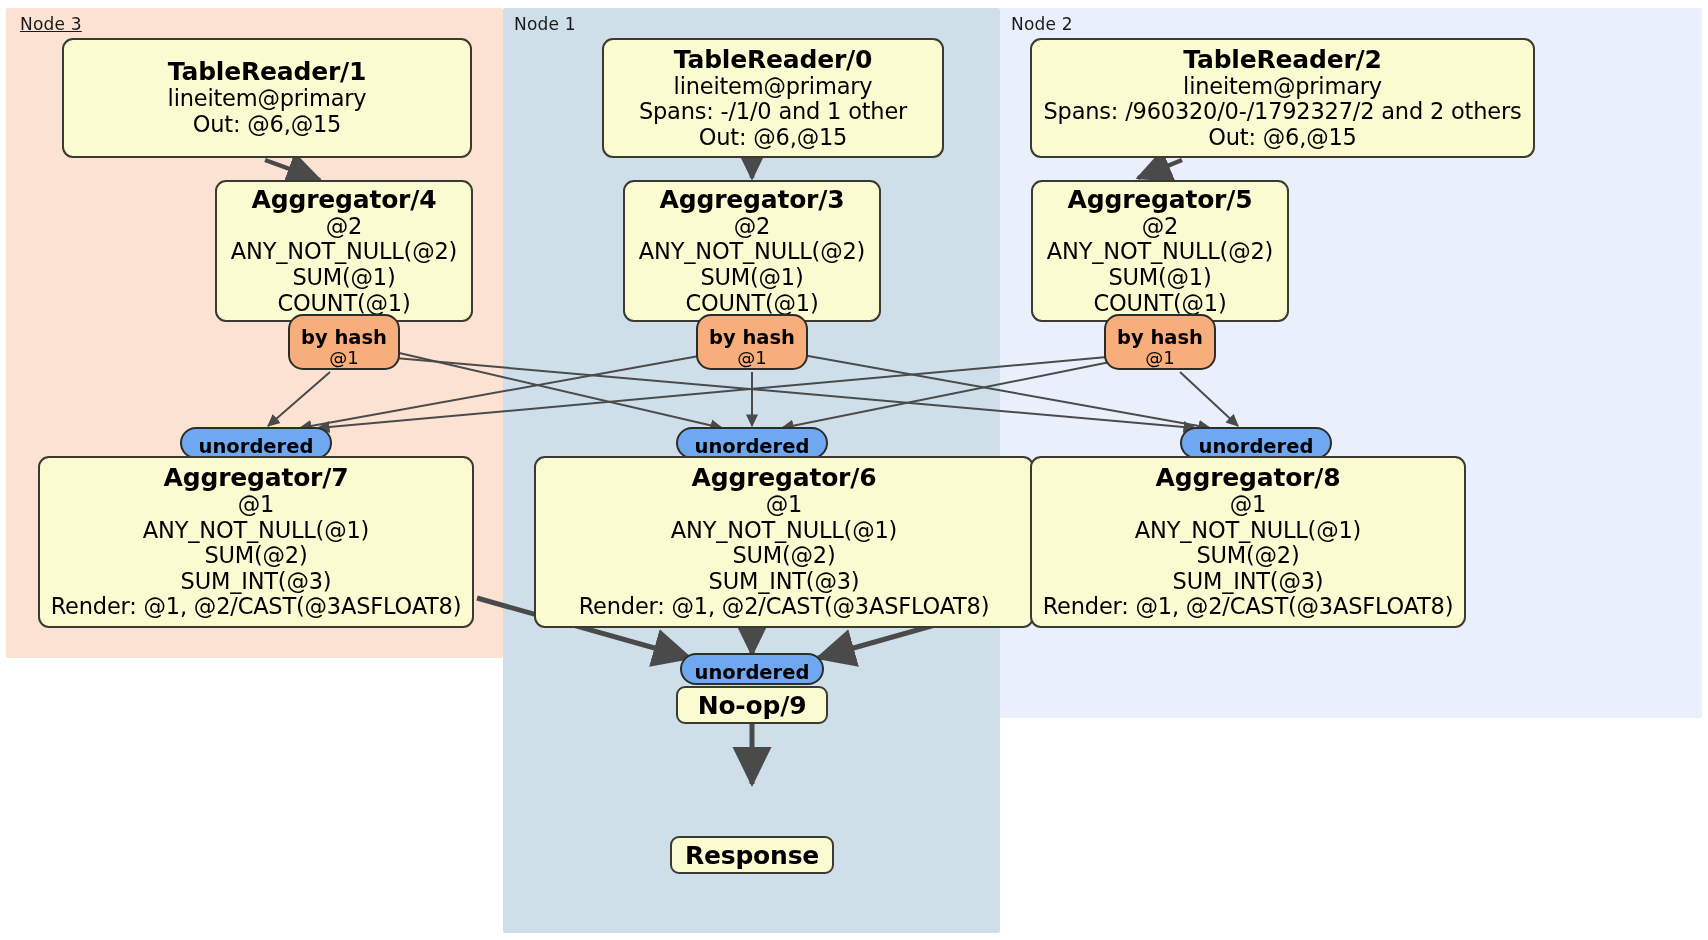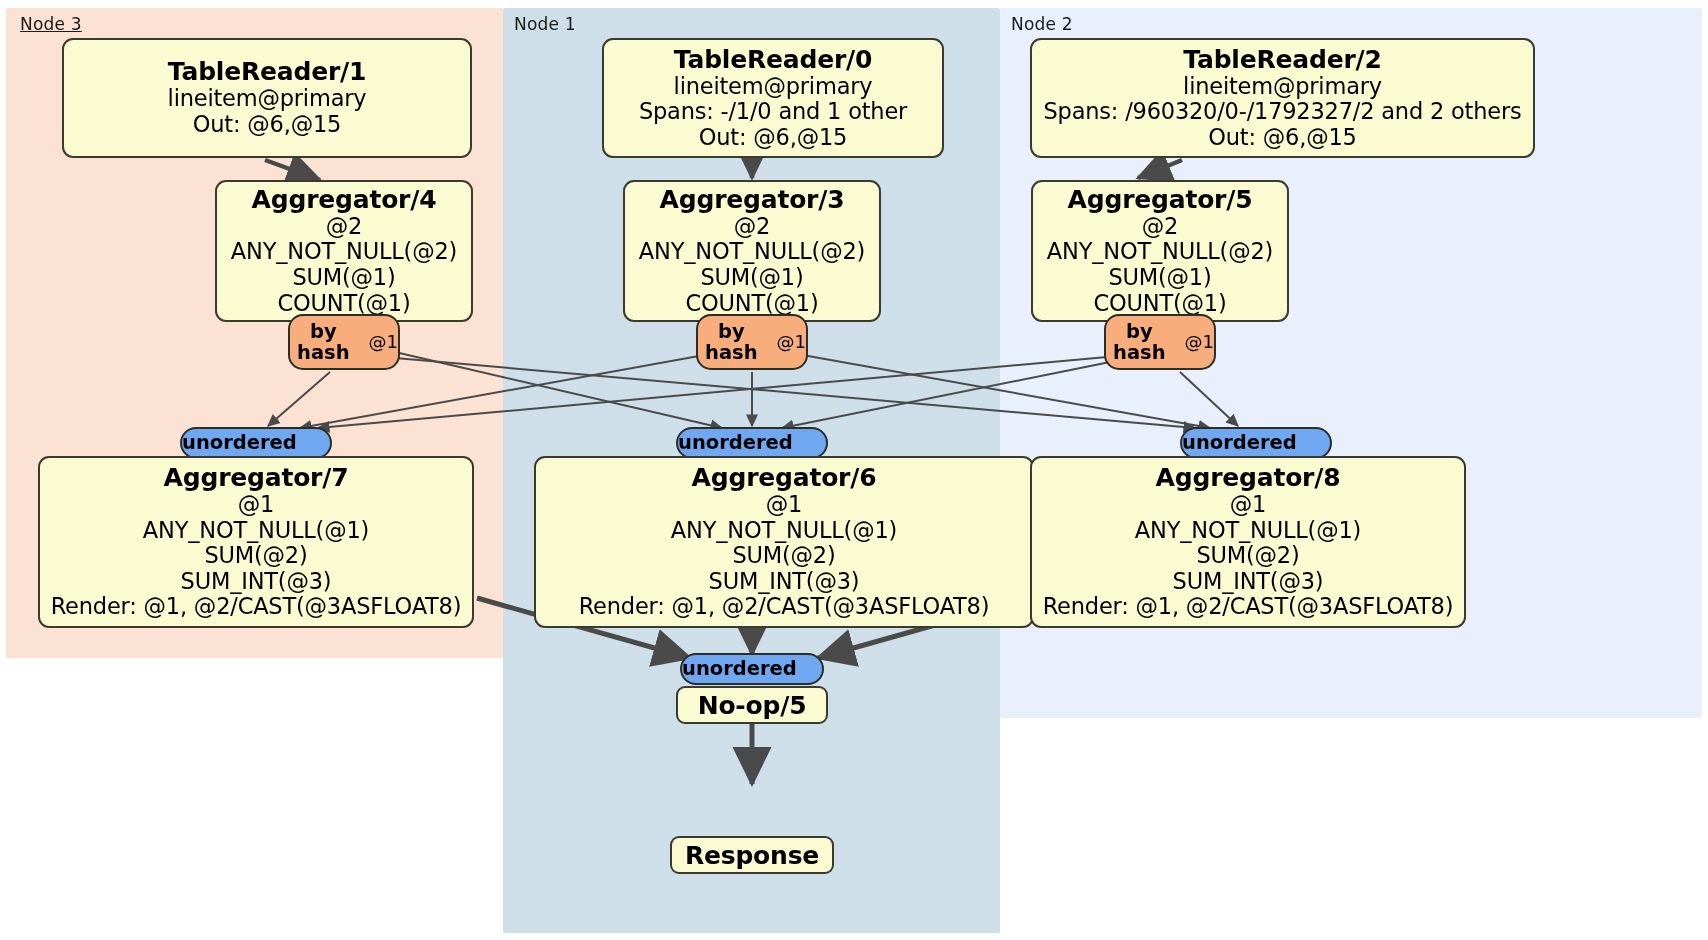--- a/index.html
+++ b/index.html
@@ -16,22 +16,22 @@
 
   .box{position:absolute;box-sizing:border-box;background:#fbfbd2;
        border:2.2px solid #3a3a30;border-radius:11px;
        display:flex;flex-direction:column;
        justify-content:center;text-align:center;color:#000;}
   .box .title{font-weight:bold;font-size:25px;line-height:1.12;
               letter-spacing:-0.2px;}
   .box .line{font-size:22.5px;line-height:1.14;letter-spacing:-0.2px;}
 
   .pill{position:absolute;box-sizing:border-box;display:flex;
-        flex-direction:row;align-items:center;justify-content:space-between;
-        text-align:center;border:2.2px solid #2d2d28;gap:12px;}
+        flex-direction:column;align-items:center;justify-content:flex-end;
+        text-align:center;border:2.2px solid #2d2d28;}
   .pill.hash{background:#f7ad7c;border-radius:15px;}
   .pill.hash .t{font-weight:bold;font-size:19.5px;line-height:1.1;color:#000;}
   .pill.hash .s{font-size:18px;line-height:1.1;color:#000;}
   .pill.unordered{background:#6fa8f0;border-radius:17px;}
   .pill.unordered .t{font-weight:bold;font-size:19.5px;line-height:1.05;color:#000;}
 
   .smallbox{position:absolute;box-sizing:border-box;background:#fbfbd2;
             border:2.2px solid #3a3a30;border-radius:9px;display:flex;
             align-items:center;justify-content:center;}
   .smallbox .title{font-weight:bold;font-size:25px;color:#000;letter-spacing:-0.2px;}
@@ -183,20 +183,20 @@
     <div class="line">SUM(@2)</div>
     <div class="line">SUM_INT(@3)</div>
     <div class="line">Render: @1, @2/CAST(@3ASFLOAT8)</div>
   </div>
 
   <div class="pill unordered" style="left:680px;top:653px;width:144px;height:32px;">
     <div class="t">unordered</div>
   </div>
 
   <div class="smallbox" style="left:676px;top:686px;width:152px;height:38px;">
-    <div class="title">No-op/5</div>
+    <div class="title">No-op/9</div>
   </div>
 
   <div class="smallbox" style="left:670px;top:788px;width:164px;height:38px;margin-top:48px;">
     <div class="title">Response</div>
   </div>
 
 </div>
 
 </body></html>

